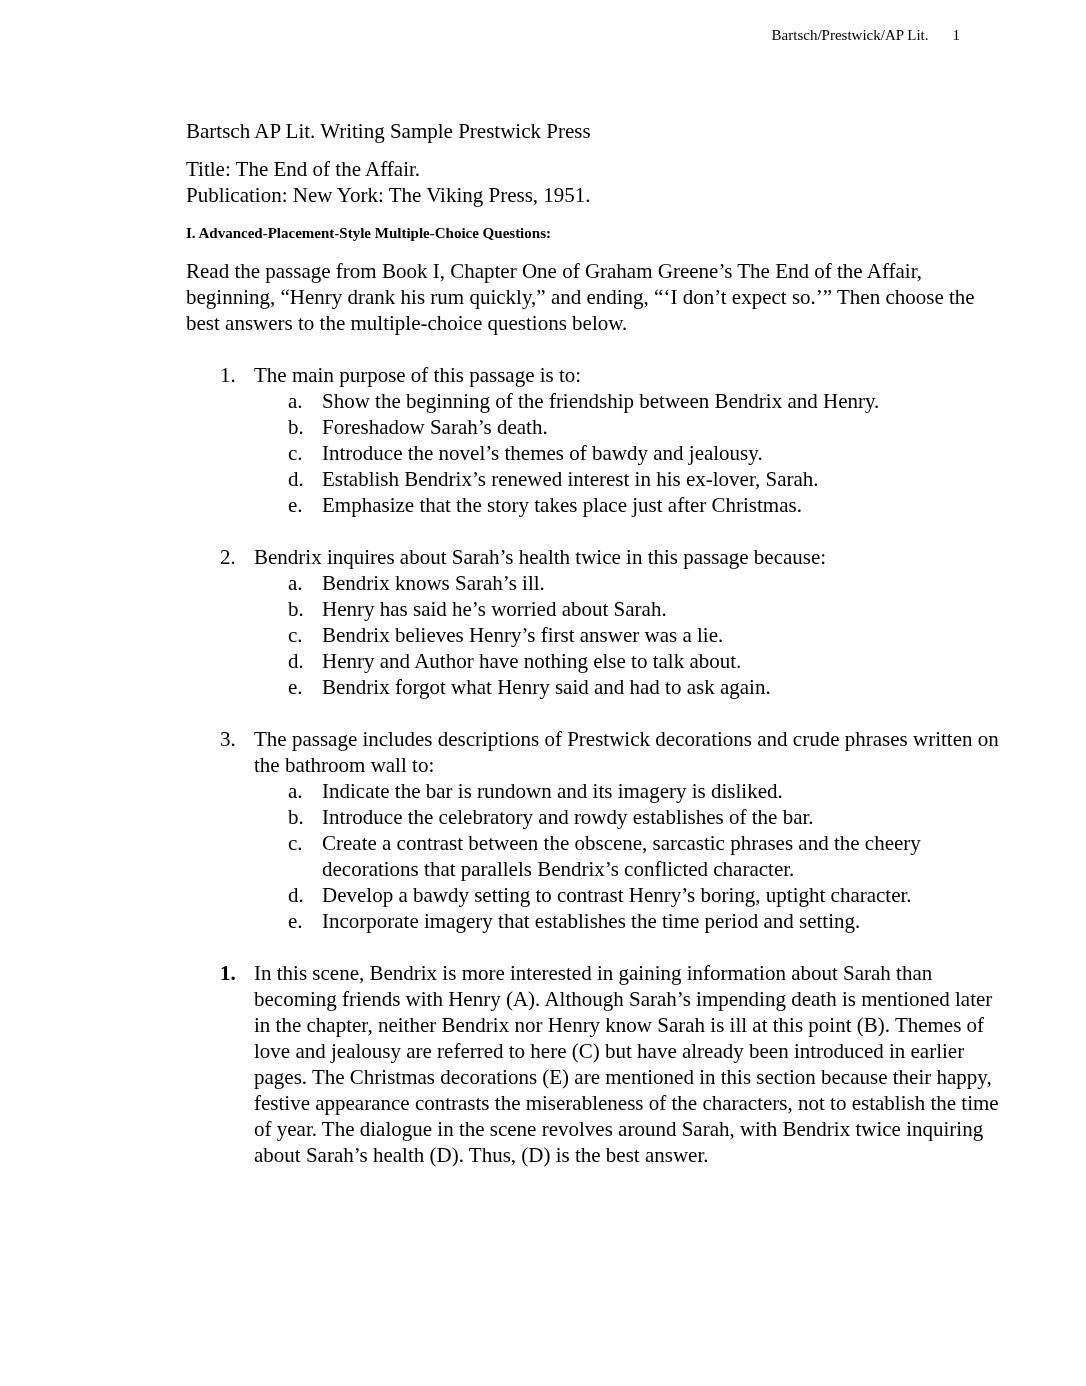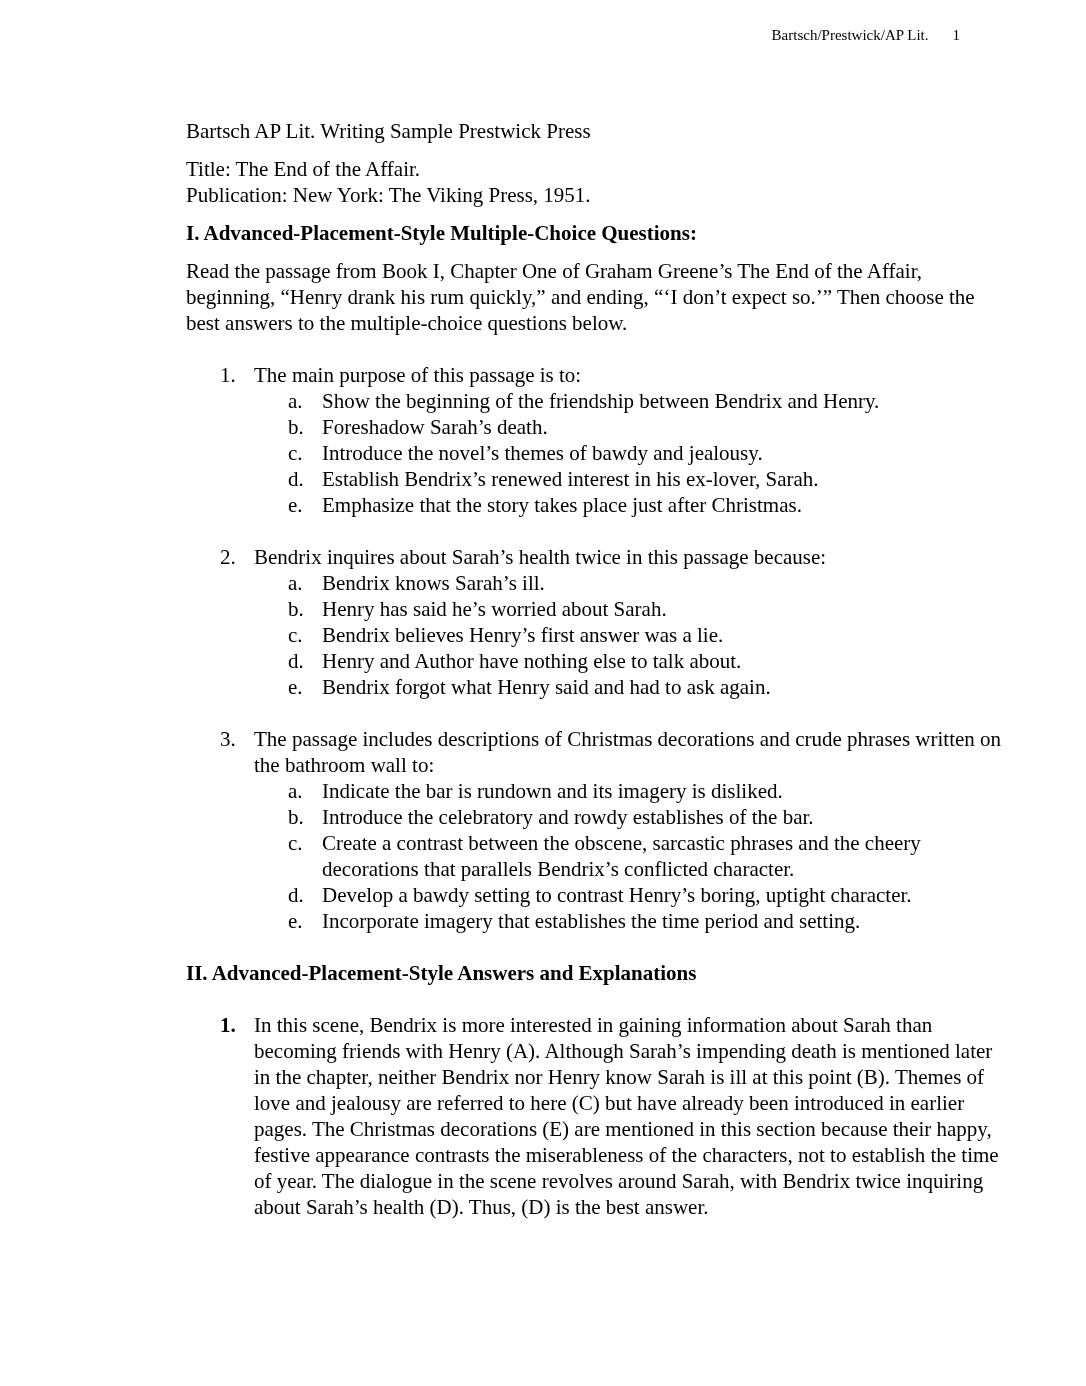--- a/index.html
+++ b/index.html
@@ -10,21 +10,21 @@
   }
   .header {
     position: absolute; top: 22px; right: 126px;
     font-size: 15px; white-space: pre;
   }
   .header .pg { margin-left: 24px; }
   .page { position: absolute; left: 150px; top: 118px; width: 820px; margin-left: 36px; }
   .title-line { margin: 0 0 12px 0; }
   .meta { margin: 0 0 12px 0; }
   .meta div { margin: 0; }
-  h2 { font-size: 21px; font-weight: bold; margin: 0 0 12px 0; line-height: 26px; }
+  h2 { font-size: 15px; font-weight: bold; margin: 0 0 12px 0; line-height: 26px; }
   .intro { margin: 0 0 26px 0; }
   .q { position: relative; padding-left: 68px; margin: 0 0 26px 0; }
   .q .qnum { position: absolute; left: 34px; top: 0; }
   .q .stem { margin: 0; }
   .opts { margin: 0; padding: 0; list-style: none; }
   .opts li { position: relative; padding-left: 68px; }
   .opts li .ol { position: absolute; left: 34px; top: 0; }
   .section2 { margin-top: 0; }
   .ans { position: relative; padding-left: 68px; margin-top: 26px; }
   .ans .anum { position: absolute; left: 34px; top: 0; font-weight: bold; }
@@ -67,31 +67,30 @@
         <li><span class="ol">a.</span><span>Bendrix knows Sarah’s ill.</span></li>
         <li><span class="ol">b.</span><span>Henry has said he’s worried about Sarah.</span></li>
         <li><span class="ol">c.</span><span>Bendrix believes Henry’s first answer was a lie.</span></li>
         <li><span class="ol">d.</span><span>Henry and Author have nothing else to talk about.</span></li>
         <li><span class="ol">e.</span><span>Bendrix forgot what Henry said and had to ask again.</span></li>
       </ul>
     </div>
 
     <div class="q">
       <span class="qnum">3.</span>
-      <p class="stem">The passage includes descriptions of Christmas decorations and crude phrases written on the bathroom wall to:</p>
+      <p class="stem">The passage includes descriptions of Prestwick decorations and crude phrases written on the bathroom wall to:</p>
       <ul class="opts">
         <li><span class="ol">a.</span><span>Indicate the bar is rundown and its imagery is disliked.</span></li>
         <li><span class="ol">b.</span><span>Introduce the celebratory and rowdy establishes of the bar.</span></li>
         <li><span class="ol">c.</span><span>Create a contrast between the obscene, sarcastic phrases and the cheery decorations that parallels Bendrix’s conflicted character.</span></li>
         <li><span class="ol">d.</span><span>Develop a bawdy setting to contrast Henry’s boring, uptight character.</span></li>
         <li><span class="ol">e.</span><span>Incorporate imagery that establishes the time period and setting.</span></li>
       </ul>
     </div>
   </div>
 
   <div class="section2">
-    <h2>II. Advanced-Placement-Style Answers and Explanations</h2>
     <div class="ans">
       <span class="anum">1.</span>
       <span>In this scene, Bendrix is more interested in gaining information about Sarah than becoming friends with Henry (A). Although Sarah’s impending death is mentioned later in the chapter, neither Bendrix nor Henry know Sarah is ill at this point (B). Themes of love and jealousy are referred to here (C) but have already been introduced in earlier pages. The Christmas decorations (E) are mentioned in this section because their happy, festive appearance contrasts the miserableness of the characters, not to establish the time of year. </span><b>The dialogue in the scene revolves around Sarah, with Bendrix twice inquiring about Sarah’s health (D). Thus, (D) is the best answer.</b>
     </div>
   </div>
 </div>
 
 </body></html>

